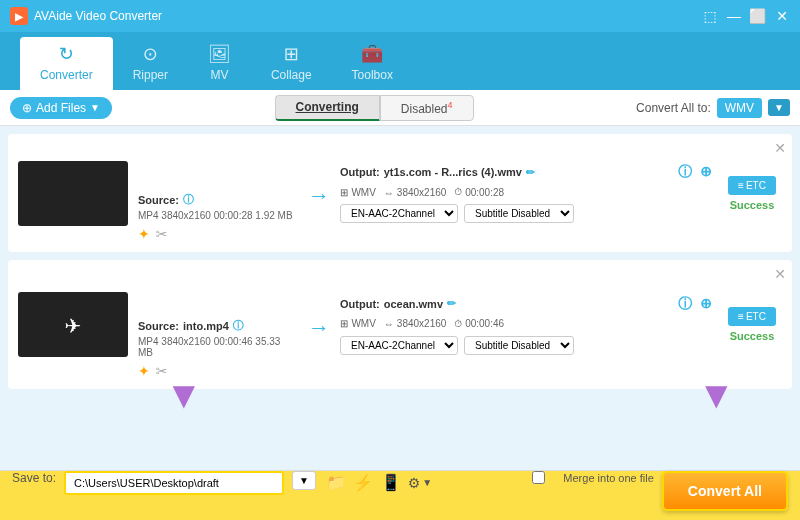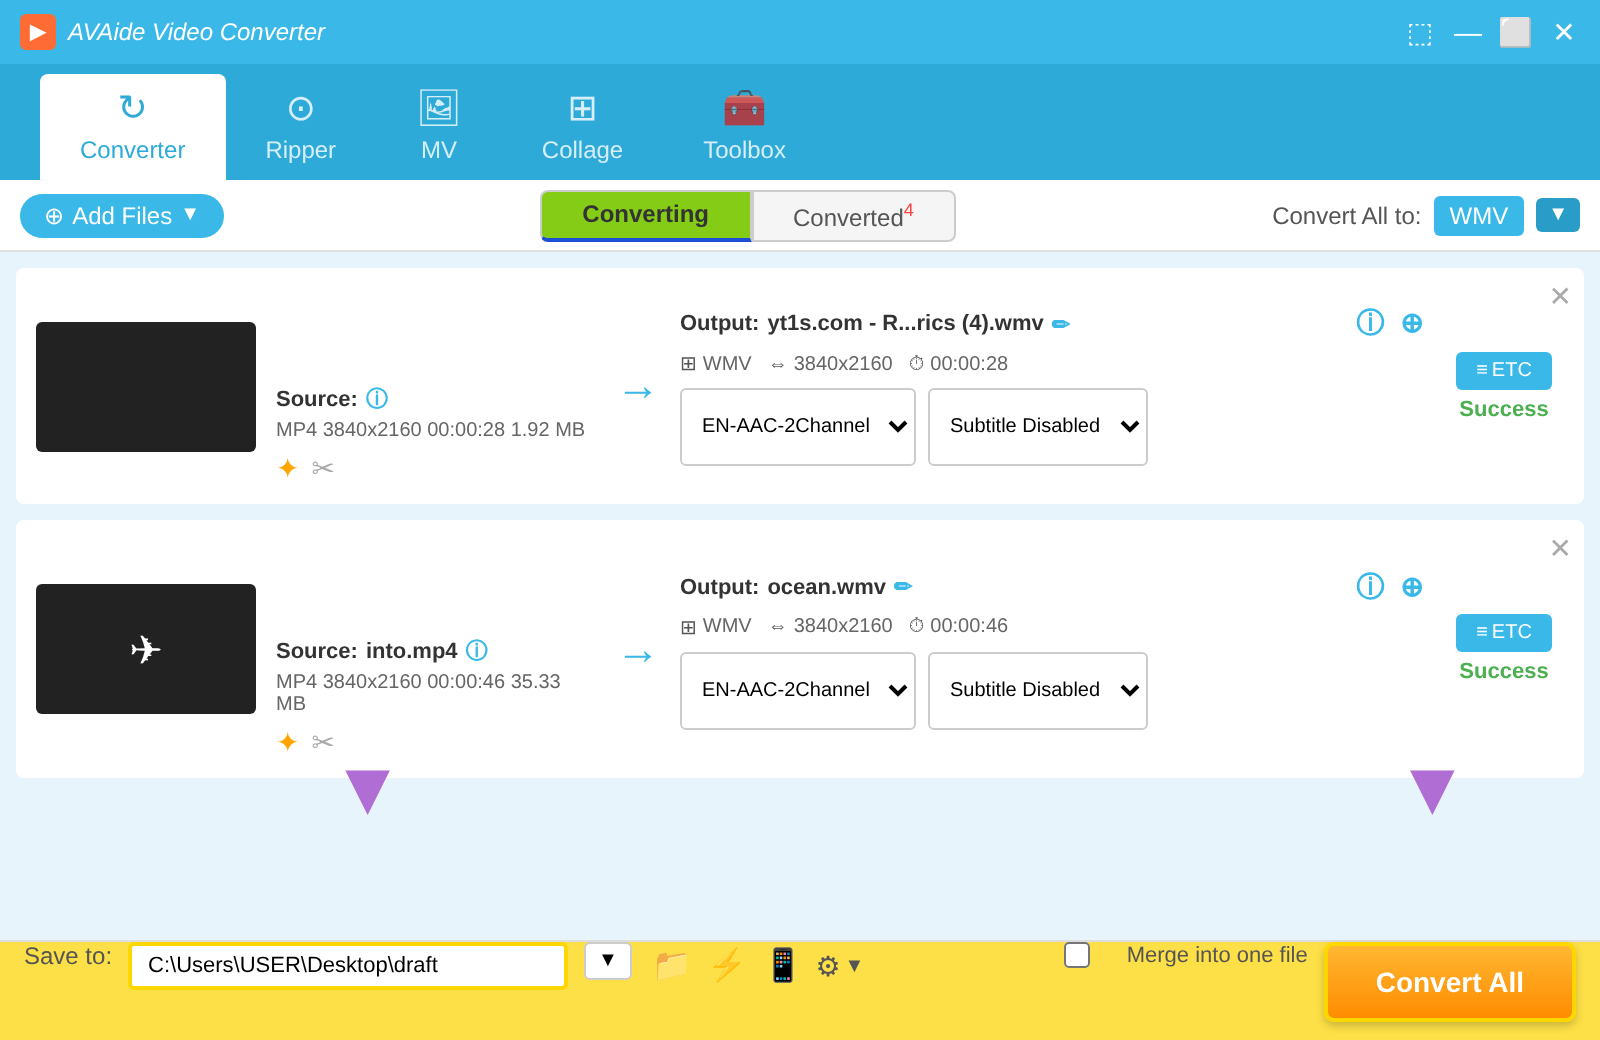--- a/index.html
+++ b/index.html
@@ -16,21 +16,21 @@
       font-size: 12px;
     }
     .title-bar .app-icon {
       width: 18px; height: 18px;
       background: #ff6b35;
       border-radius: 3px;
       margin-right: 6px;
       display: flex; align-items: center; justify-content: center;
       font-size: 10px; font-weight: bold; color: white;
     }
-    .title-bar .app-name { flex: 1; font-style: italic; }
+    .title-bar .app-name { flex: 1; }
     .title-bar .win-controls { display: flex; gap: 8px; }
     .title-bar .win-btn {
       width: 16px; height: 16px;
       display: flex; align-items: center; justify-content: center;
       cursor: pointer; color: white; font-size: 14px;
     }
 
     
     .nav-bar {
       background: #2daad8;
@@ -84,24 +84,25 @@
     }
     .sub-tab {
       padding: 4px 20px;
       border: 1px solid #ccc;
       background: #f5f5f5;
       font-size: 12px;
       cursor: pointer;
       color: #555;
     }
     .sub-tab.active {
-      background: #84cc16;
-      border-bottom: 2px solid #1d4ed8;
+      background: #e5e5e5;
+      border-bottom: 2px solid #15803d;
       color: #333;
       font-weight: bold;
+      text-decoration: underline;
     }
     .sub-tab:first-child { border-radius: 4px 0 0 4px; }
     .sub-tab:last-child { border-radius: 0 4px 4px 0; }
 
     .convert-all-to {
       display: flex; align-items: center; gap: 6px;
       font-size: 12px; color: #555;
     }
     .format-select {
       background: #3ab8e8;
@@ -213,21 +214,21 @@
     }
     .detail-item { display: flex; align-items: center; gap: 3px; }
     .detail-icon { color: #555; }
 
     .output-selects {
       display: flex; gap: 6px;
     }
     .output-select {
       border: 1px solid #ccc;
       border-radius: 3px;
-      padding: 12px 6px;
+      padding: 2px 6px;
       font-size: 10px;
       background: white;
       cursor: pointer;
     }
 
     .success-badge {
       width: 60px;
       display: flex; flex-direction: column; align-items: center; gap: 4px;
       flex-shrink: 0;
     }
@@ -358,21 +359,21 @@
 
   <div class="toolbar">
     <button class="add-files-btn">
       <span>⊕</span>
       <span>Add Files</span>
       <span class="arrow">▼</span>
     </button>
     <div class="tab-group">
       <button class="sub-tab active">Converting</button>
       <button class="sub-tab">
-        <span>Converted</span><sup style="color:#ff4444; font-size:9px;">4</sup>
+        <span>Disabled</span><sup style="color:#ff4444; font-size:9px;">4</sup>
       </button>
     </div>
     <div class="convert-all-to">
       <span>Convert All to:</span>
       <button class="format-select">WMV</button>
       <button class="dropdown-arrow">▼</button>
     </div>
   </div>
 
   <div class="main-content">

